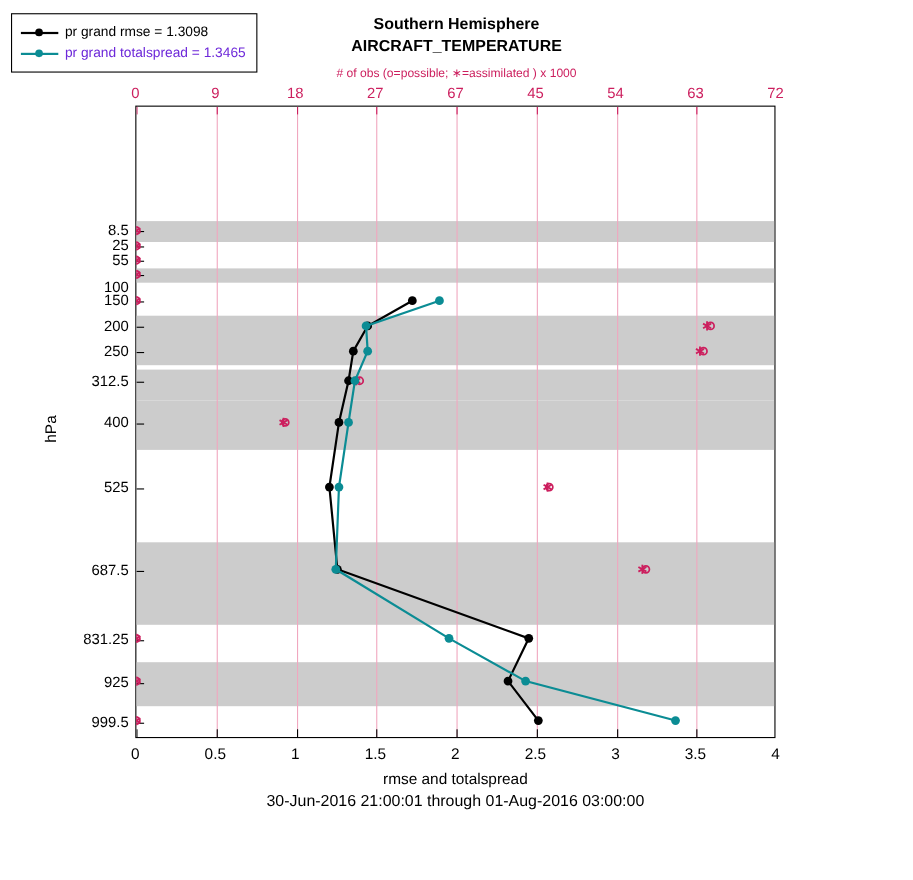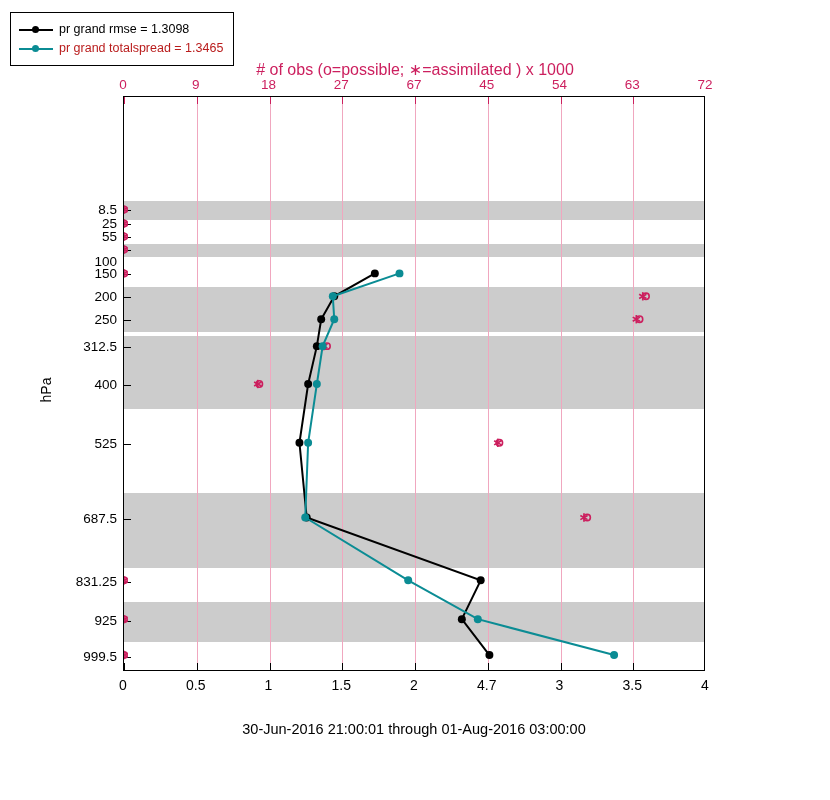--- a/index.html
+++ b/index.html
@@ -30,21 +30,21 @@
     font-size: 14.5px;
     color: #000;
     line-height: 20px;
   }
   .obs-axis-label {
     position: absolute;
     left: 0;
     top: 60px;
     width: 830px;
     text-align: center;
-    font-size: 16px;
+    font-size: 11px;
     color: #cc1f5e;
     font-weight: normal;
   }
   .plot-frame {
     position: absolute;
     left: 123px;
     top: 96px;
     width: 582px;
     height: 575px;
     border: 1.2px solid #000;
@@ -175,34 +175,38 @@
   }
   .legend-swatch .dot {
     position: absolute;
     left: 13px;
     top: 2.5px;
     width: 7px;
     height: 7px;
     border-radius: 50%;
   }
   .legend-label-rmse { color: #000; }
-  .legend-label-spread { color: #b91c1c; }
+  .legend-label-spread { color: #6d28d9; }
   svg.series-layer {
     position: absolute;
     left: 0; top: 0;
     width: 100%;
     height: 100%;
     overflow: visible;
   }
 </style>
 </head>
 <body>
 
 <div id="chart-root">
 
+  <div class="title-block">
+    <div>Southern Hemisphere</div>
+    <div>AIRCRAFT_TEMPERATURE</div>
+  </div>
 
   <div class="obs-axis-label"># of obs (o=possible; ∗=assimilated ) x 1000</div>
 
   <div class="axis-title-y">hPa</div>
 
   <div class="plot-frame" id="plot-frame">
 
   <div class="band" style="top: 104px; height: 19px; background: rgb(204, 204, 204);"></div>
       <div class="band" style="top: 147px; height: 13px; background: rgb(204, 204, 204);"></div>
       <div class="band" style="top: 190px; height: 45px; background: rgb(204, 204, 204);"></div>
@@ -356,21 +360,21 @@
         <circle cx="491.79" cy="560.00" r="4" fill="#0b8c94"></circle>
       </svg>
     </div>
 
   <div id="labels-layer">
       <div class="xlabel-bottom" style="left: 123px; top: 677px;">0</div>
       <div class="xlabel-bottom" style="left: 195.75px; top: 677px;">0.5</div>
       <div class="xlabel-bottom" style="left: 268.5px; top: 677px;">1</div>
       <div class="xlabel-bottom" style="left: 341.25px; top: 677px;">1.5</div>
       <div class="xlabel-bottom" style="left: 414px; top: 677px;">2</div>
-      <div class="xlabel-bottom" style="left: 486.75px; top: 677px;">4.7</div>
+      <div class="xlabel-bottom" style="left: 486.75px; top: 677px;">2.5</div>
       <div class="xlabel-bottom" style="left: 559.5px; top: 677px;">3</div>
       <div class="xlabel-bottom" style="left: 632.25px; top: 677px;">3.5</div>
       <div class="xlabel-bottom" style="left: 705px; top: 677px;">4</div>
       <div class="xlabel-top" style="left: 123px; top: 77px;">0</div>
       <div class="xlabel-top" style="left: 195.75px; top: 77px;">9</div>
       <div class="xlabel-top" style="left: 268.5px; top: 77px;">18</div>
       <div class="xlabel-top" style="left: 341.25px; top: 77px;">27</div>
       <div class="xlabel-top" style="left: 414px; top: 77px;">67</div>
       <div class="xlabel-top" style="left: 486.75px; top: 77px;">45</div>
       <div class="xlabel-top" style="left: 559.5px; top: 77px;">54</div>
@@ -385,20 +389,21 @@
       <div class="ylabel-left" style="left: 51px; width: 66px; top: 319px;">250</div>
       <div class="ylabel-left" style="left: 51px; width: 66px; top: 346px;">312.5</div>
       <div class="ylabel-left" style="left: 51px; width: 66px; top: 384px;">400</div>
       <div class="ylabel-left" style="left: 51px; width: 66px; top: 443px;">525</div>
       <div class="ylabel-left" style="left: 51px; width: 66px; top: 518px;">687.5</div>
       <div class="ylabel-left" style="left: 51px; width: 66px; top: 581px;">831.25</div>
       <div class="ylabel-left" style="left: 51px; width: 66px; top: 620px;">925</div>
       <div class="ylabel-left" style="left: 51px; width: 66px; top: 656px;">999.5</div>
     </div>
 
+  <div class="axis-title-x">rmse and totalspread</div>
   <div class="axis-title-date">30-Jun-2016 21:00:01 through 01-Aug-2016 03:00:00</div>
 
   <div class="legend-box" id="legend-box">
       <div class="legend-row">
         <span class="legend-swatch">
           <span class="ln" style="background: rgb(0, 0, 0);"></span>
           <span class="dot" style="background: rgb(0, 0, 0);"></span>
         </span>
         <span class="legend-label-rmse">pr grand rmse = 1.3098</span>
       </div>

